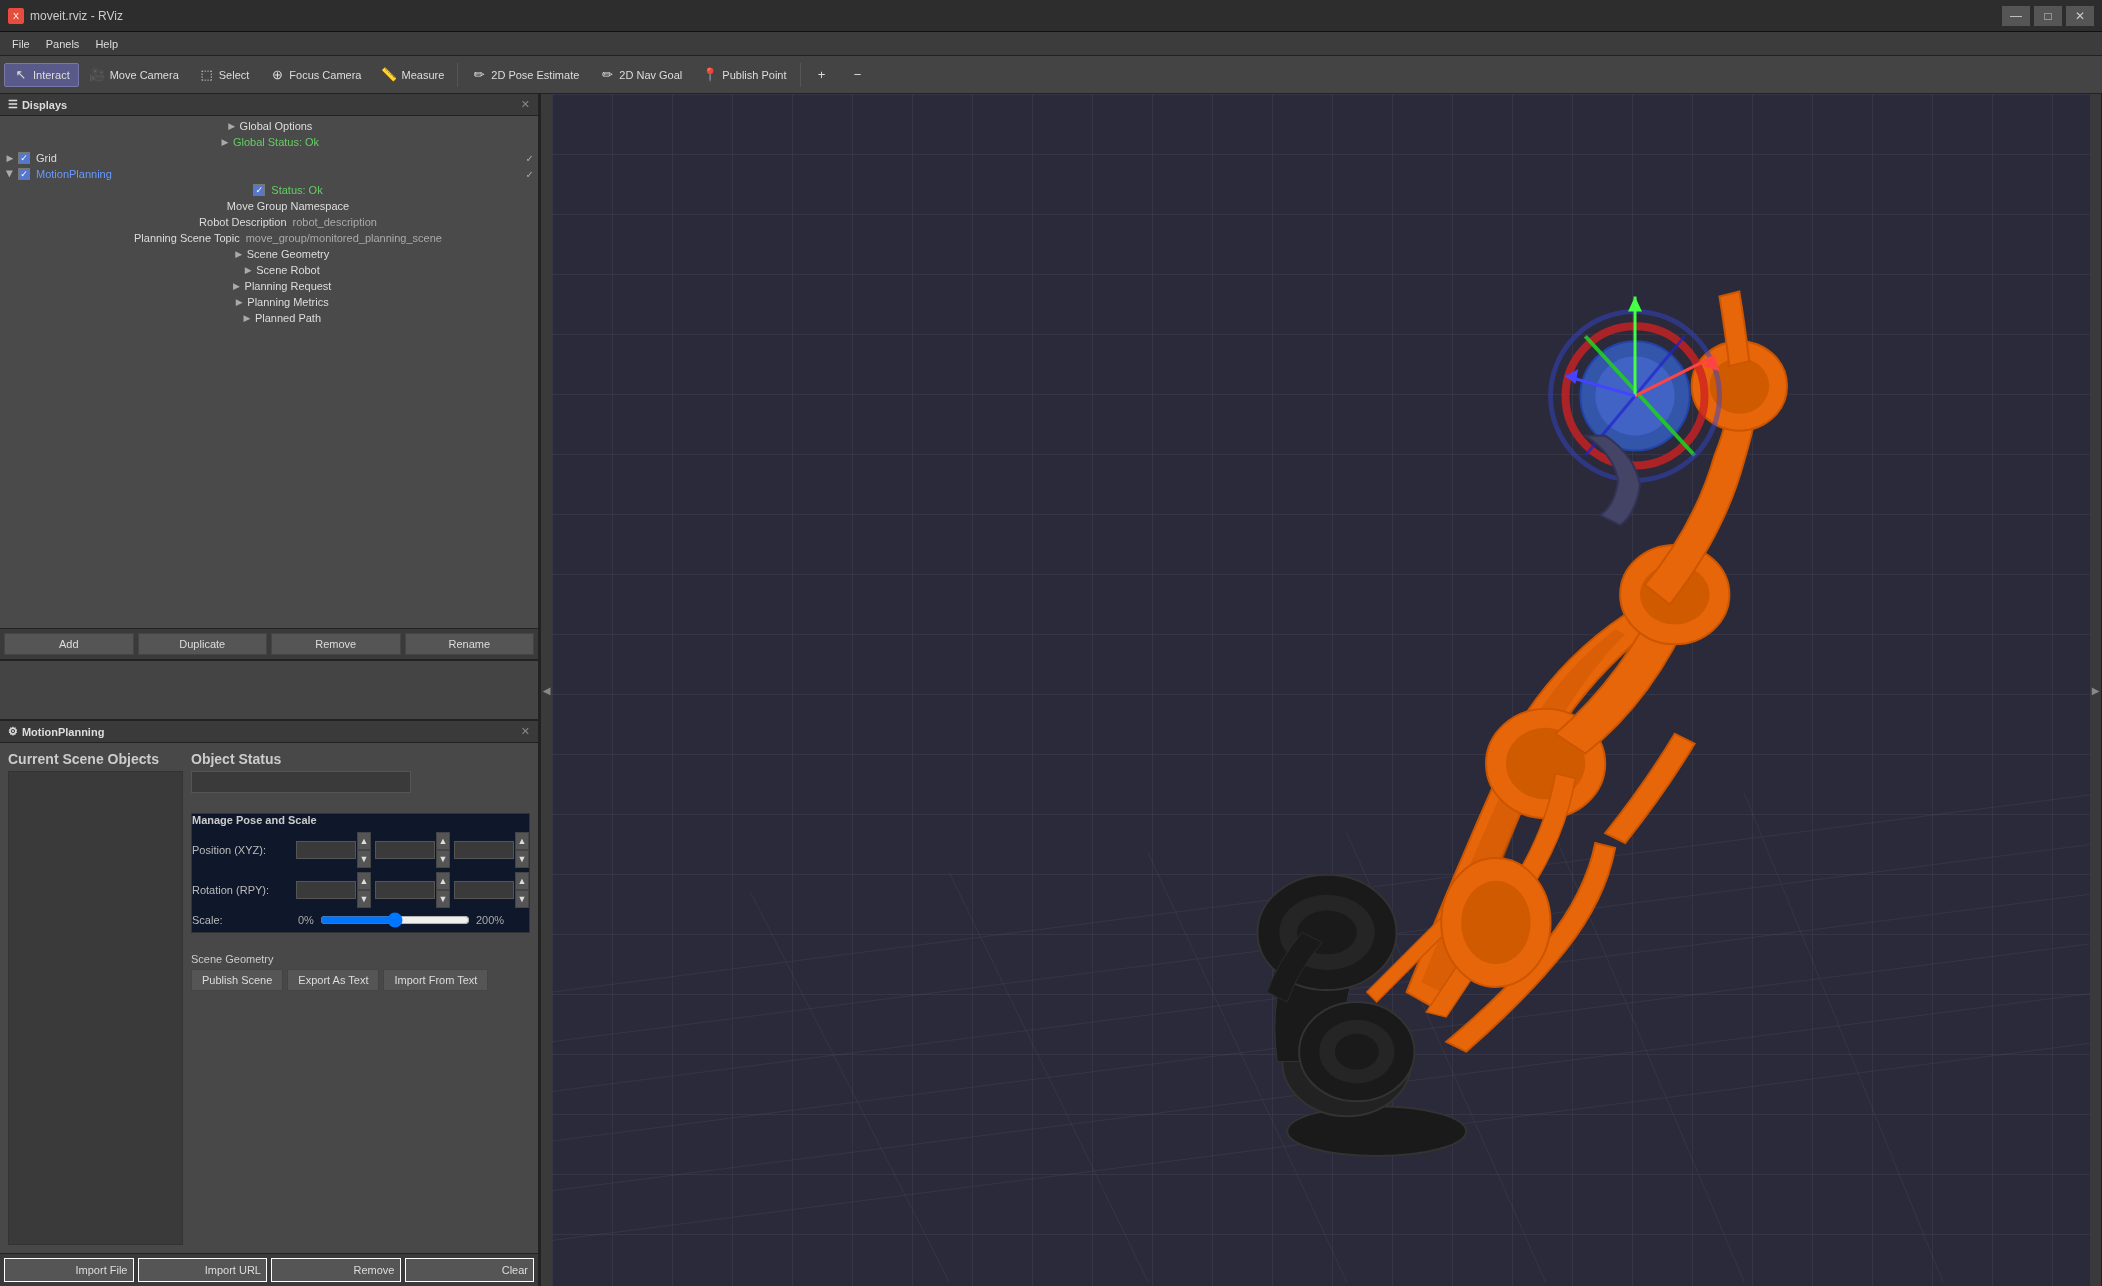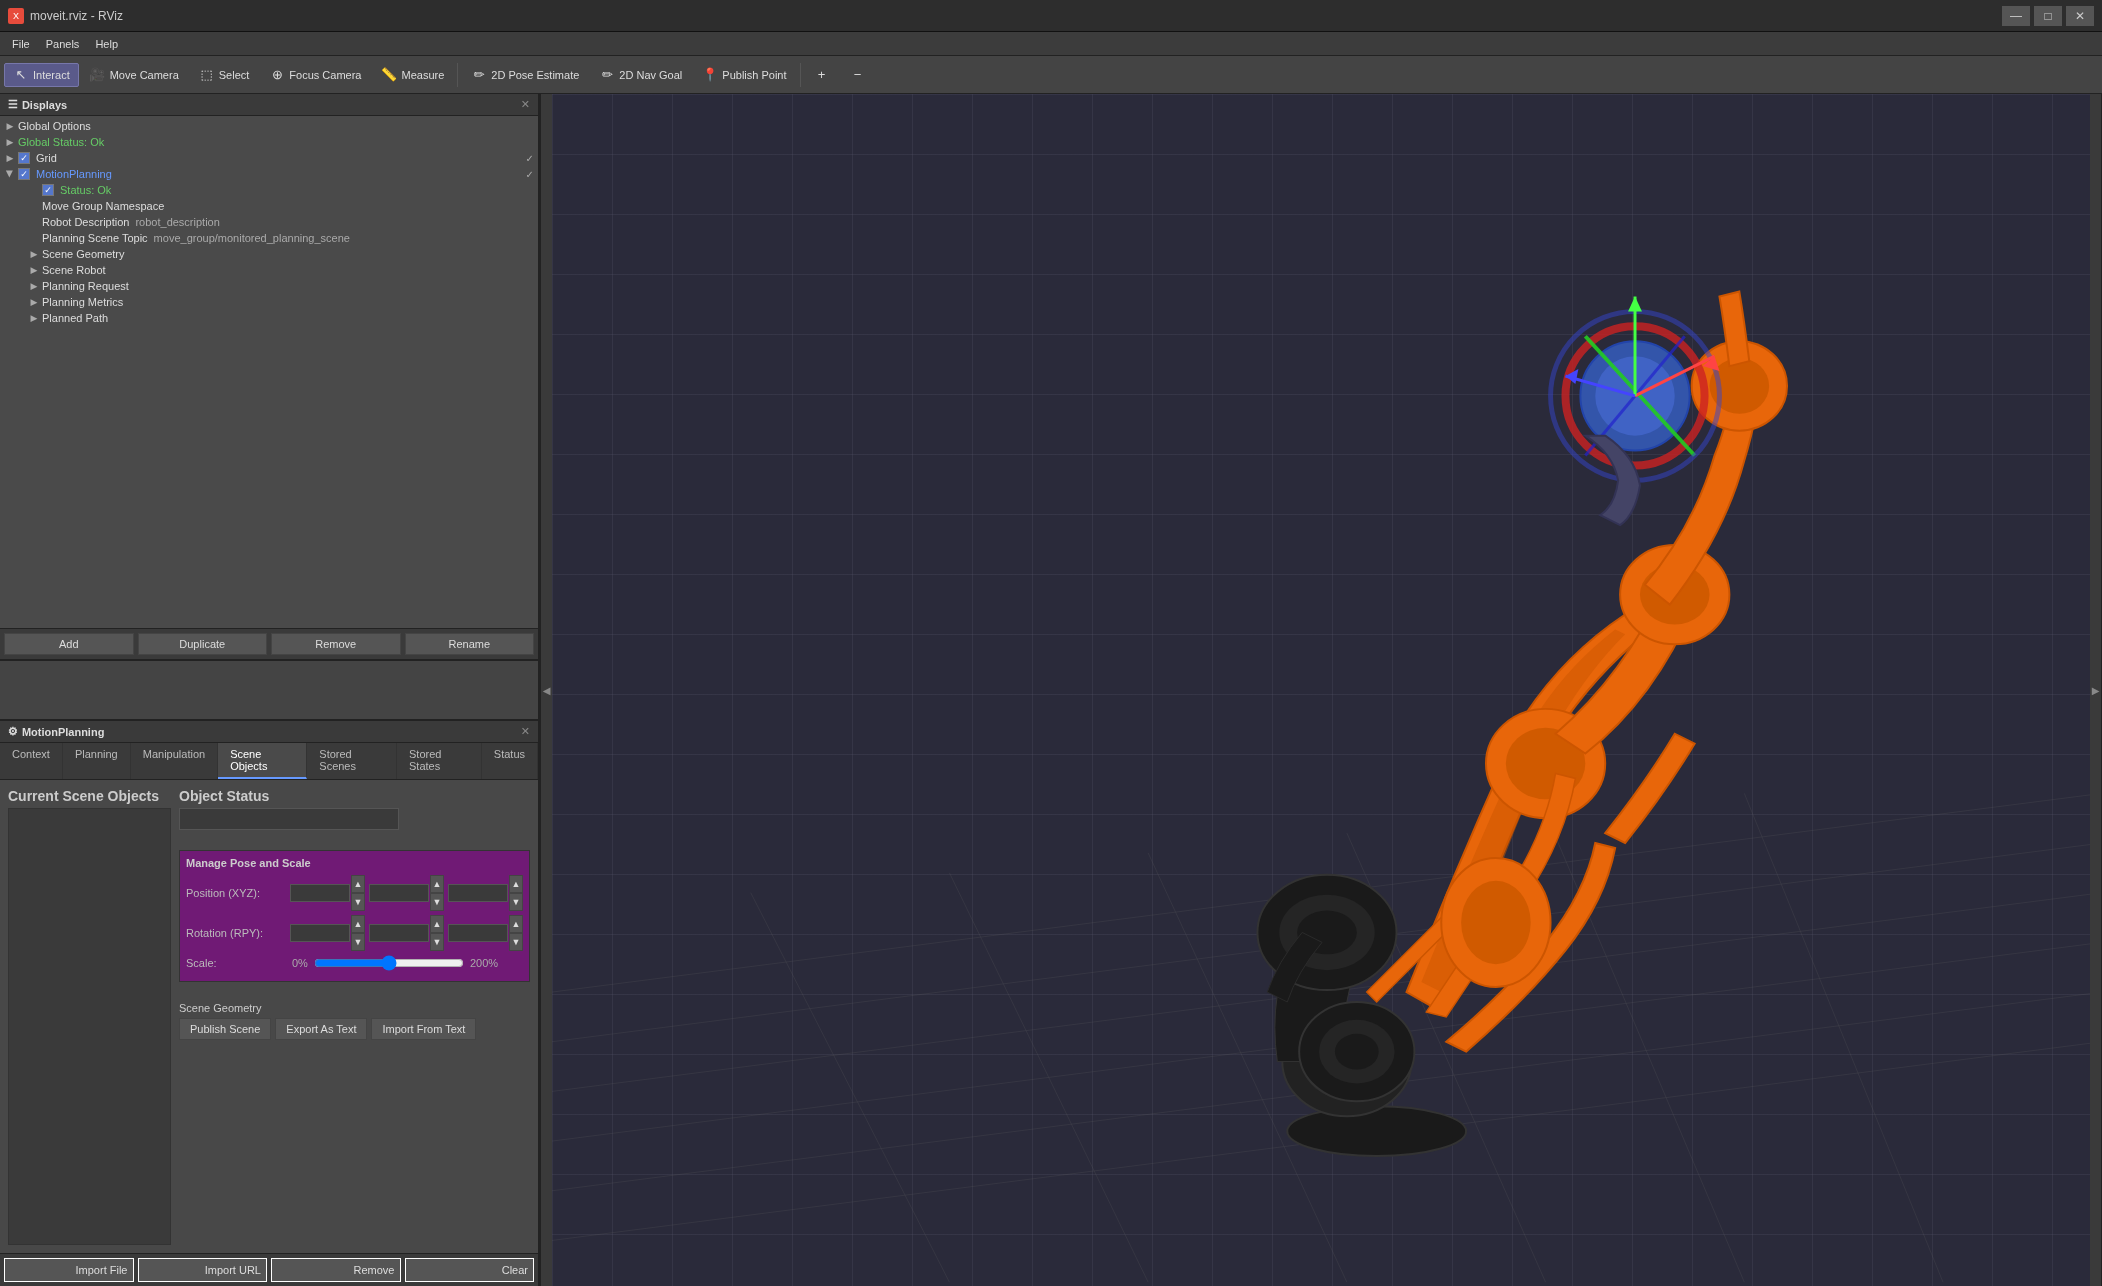--- a/index.html
+++ b/index.html
@@ -28,21 +28,21 @@
     
     
     #left-panel { width: 540px; min-width: 540px; background: #444; display: flex; flex-direction: column; border-right: 2px solid #222; }
     
     
     #displays-section { flex: 1; min-height: 0; display: flex; flex-direction: column; border-bottom: 2px solid #222; }
     #displays-header { background: #3a3a3a; padding: 4px 8px; display: flex; align-items: center; justify-content: space-between; border-bottom: 1px solid #222; }
     #displays-header-title { color: #ddd; font-size: 11px; font-weight: bold; display: flex; align-items: center; gap: 4px; }
     #displays-content { flex: 1; overflow-y: auto; background: #4a4a4a; }
     
-    .display-item { padding: 2px 4px; display: flex; align-items: center; gap: 2px; cursor: pointer; }
+    .display-item { padding: 2px 4px; display: flex; align-items: center; gap: 2px; cursor: pointer; justify-content: center; }
     .tree-arrow { width: 12px; height: 12px; display: flex; align-items: center; justify-content: center; font-size: 9px; color: #aaa; cursor: pointer; }
     .tree-arrow.expanded::before { content: '▶'; }
     .tree-arrow.collapsed::before { content: '▶'; transform: rotate(90deg); display: inline-block; }
     .display-label { color: #ddd; font-size: 11px; }
     .display-label.blue { color: #6699ff; }
     .display-value { color: #aaa; font-size: 11px; margin-left: 4px; }
     .indent2 { padding-left: 28px; }
     .status-ok { color: #66cc66; }
     
     
@@ -66,21 +66,21 @@
     #motion-content { flex: 1; overflow-y: auto; padding: 8px; background: #484848; }
     
     
     #scene-objects-layout { display: flex; gap: 8px; height: 100%; }
     #scene-objects-left { width: 230px; display: flex; flex-direction: column; }
     #scene-objects-right { flex: 1; display: flex; flex-direction: column; gap: 20px; }
     
     .panel-label { font-size: 14px; color: #ccc; margin-bottom: 4px; font-weight: bold; }
     .list-box { flex: 1; background: #3a3a3a; border: 1px solid #333; min-height: 200px; }
     
-    .field-group { background: #701a75; padding: 6px; border: 1px solid #333; }
+    .field-group { background: #0f172a; padding: 0; border: 1px solid #333; }
     .field-group-title { font-size: 11px; color: #ccc; margin-bottom: 6px; font-weight: bold; }
     .field-row { display: flex; align-items: center; gap: 4px; margin-bottom: 4px; }
     .field-label { color: #bbb; font-size: 11px; width: 100px; }
     .field-input { background: #3a3a3a; border: 1px solid #555; color: #ddd; font-size: 11px; width: 60px; padding: 2px 4px; }
     .field-spinner { display: flex; align-items: center; gap: 1px; }
     .spinner-btn { background: #555; border: 1px solid #444; color: #ddd; width: 14px; height: 18px; cursor: pointer; font-size: 9px; display: flex; align-items: center; justify-content: center; padding: 0; }
     
     .scale-row { display: flex; align-items: center; gap: 6px; margin-bottom: 4px; }
     .scale-label { color: #bbb; font-size: 11px; width: 100px; }
     .scale-min { font-size: 11px; color: #aaa; }
@@ -292,29 +292,20 @@
 
     <div id="motion-panel">
       <div id="motion-header">
         <div id="motion-header-title">
           <span>⚙</span>
           <span>MotionPlanning</span>
         </div>
         <span style="color:#888; cursor:pointer;">✕</span>
       </div>
 
-      <div id="motion-tabs">
-        <div class="tab">Context</div>
-        <div class="tab">Planning</div>
-        <div class="tab">Manipulation</div>
-        <div class="tab active">Scene Objects</div>
-        <div class="tab">Stored Scenes</div>
-        <div class="tab">Stored States</div>
-        <div class="tab">Status</div>
-      </div>
 
       <div id="motion-content">
         <div id="scene-objects-layout">
 
           <div id="scene-objects-left">
             <div class="panel-label">Current Scene Objects</div>
             <div class="list-box"></div>
           </div>
 
           <div id="scene-objects-right">

